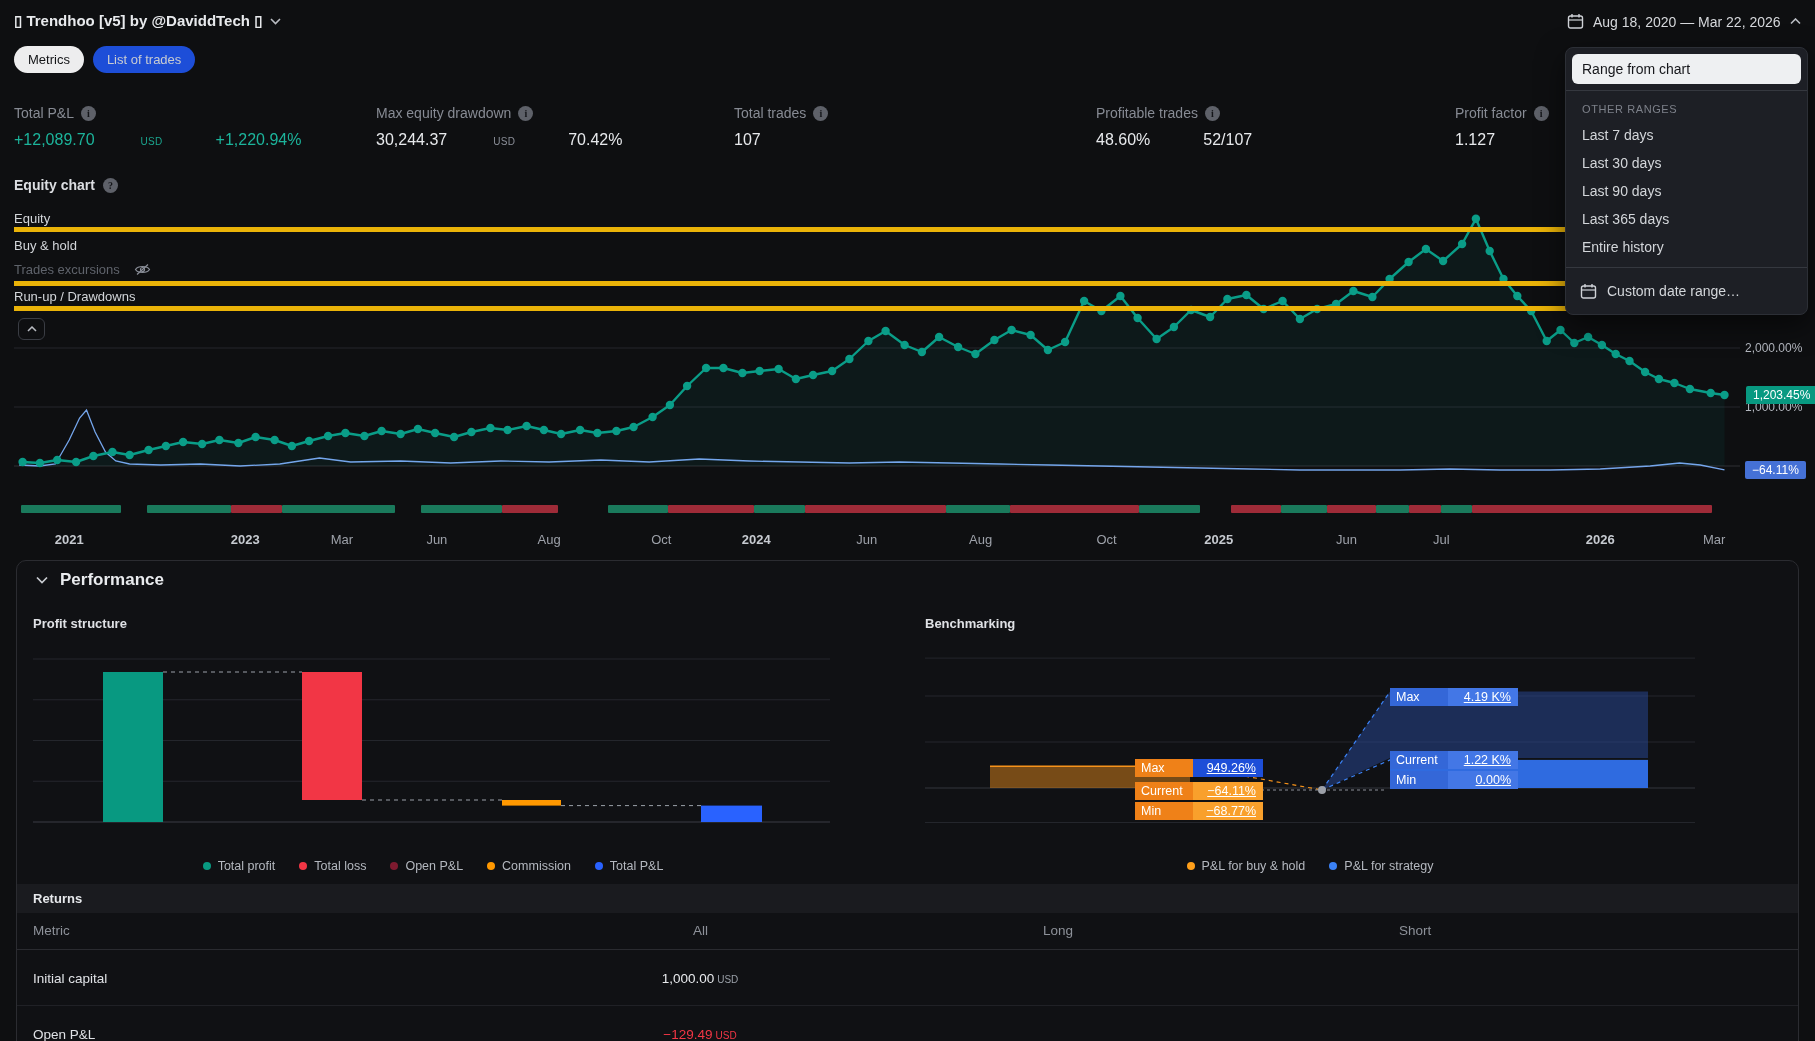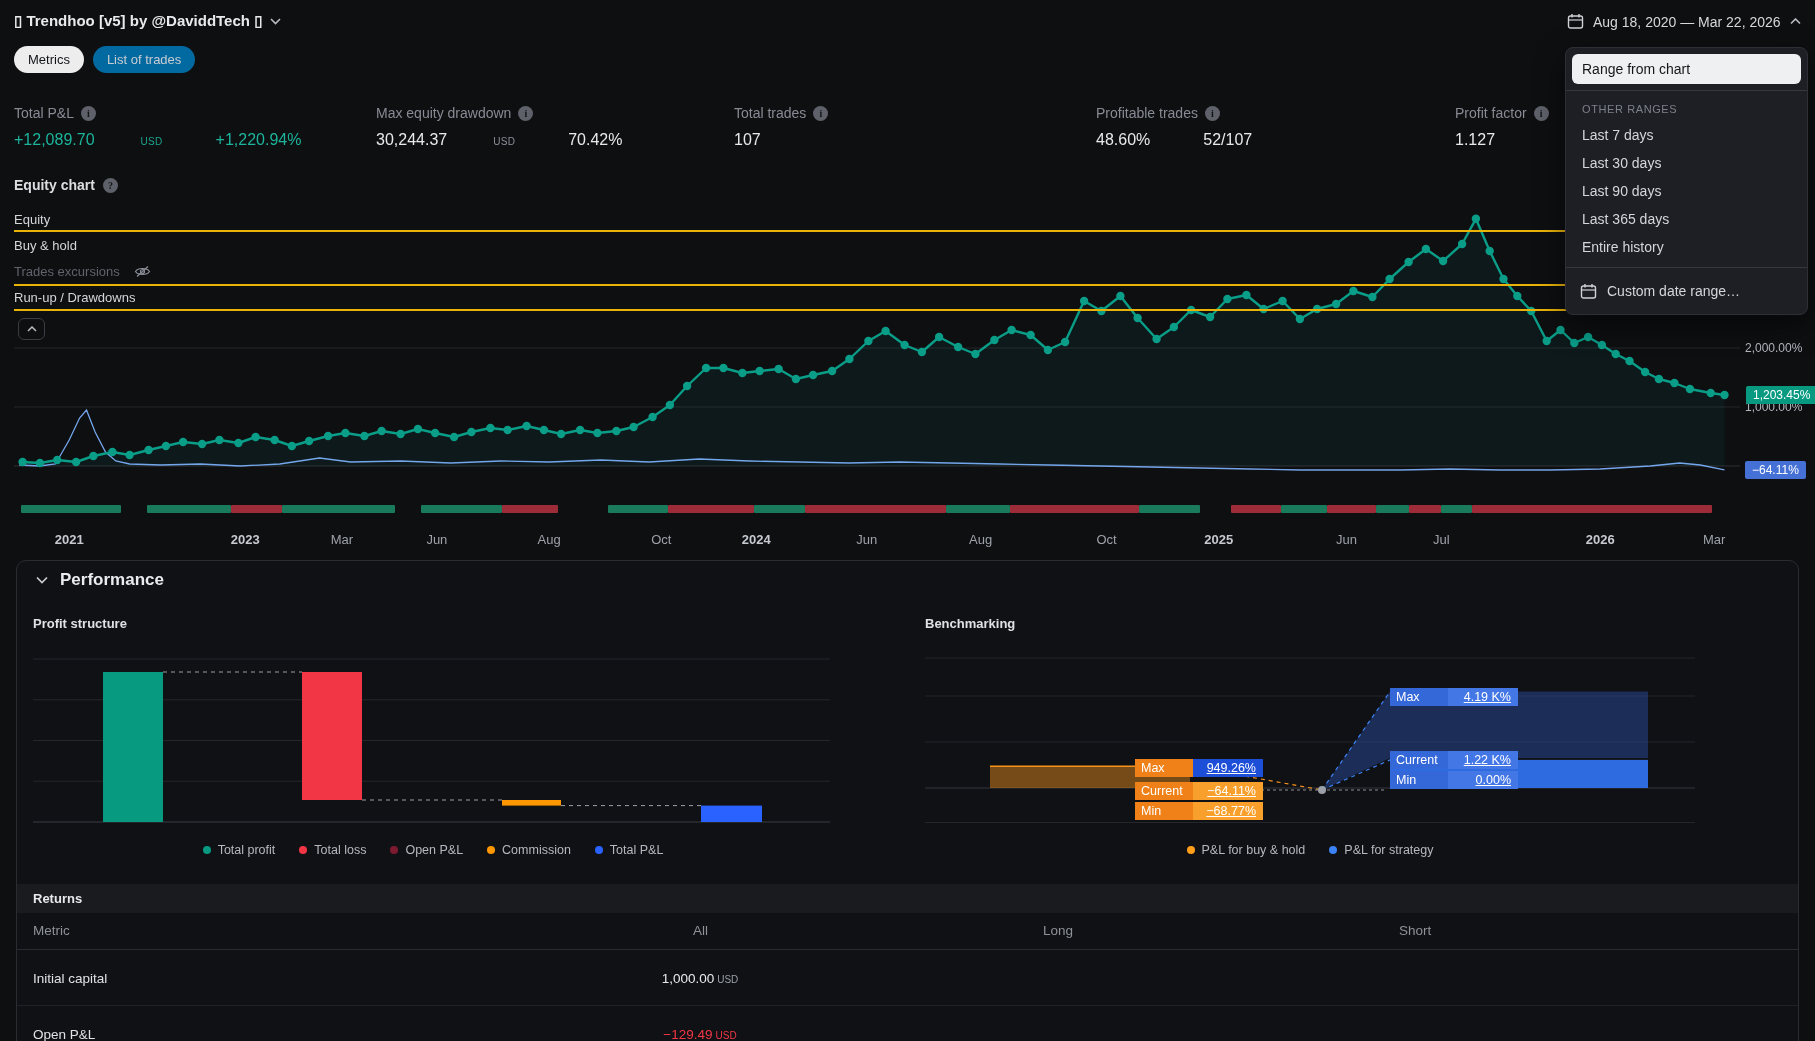--- a/index.html
+++ b/index.html
@@ -6,21 +6,21 @@
   html,body { background:#0b0c0e; }
   body { font-family:"Liberation Sans", sans-serif; }
   #app { position:relative; width:1815px; height:1041px; overflow:hidden; background:#0e0f11; color:#e7e9ec; }
 
   .abs { position:absolute; }
 
   
   .strategy-title { left:14px; top:12px; display:flex; align-items:center; gap:8px;
     font-size:15px; font-weight:bold; color:#e8eaed; cursor:pointer; }
   .tabs { left:14px; top:46px; display:flex; gap:9px; }
-  .pill { font-size:13px; padding:6px 14px; border-radius:15px; background:#0369a1; color:#c9ccd1; cursor:pointer; }
+  .pill { font-size:13px; padding:6px 14px; border-radius:15px; background:#1d4ed8; color:#c9ccd1; cursor:pointer; }
   .pill.active { background:#ededee; color:#121316; }
 
   .date-ctrl { top:13px; left:1567px; display:flex; align-items:center; gap:9px;
     font-size:14px; color:#d6d8dc; cursor:pointer; }
 
   
   .metric { top:105px; width:340px; }
   .metric .lbl { display:flex; align-items:center; gap:7px; font-size:14px; color:#878b94; }
   .metric .vals { margin-top:10px; display:flex; align-items:baseline;gap:43px; }
   .v { font-size:16px; color:#e7e9ec; }
@@ -31,21 +31,21 @@
 
   .icon-circle { display:inline-flex; align-items:center; justify-content:center;
     width:15px; height:15px; border-radius:50%; background:#5e6169; color:#131418;
     font-size:10px; font-weight:bold; font-family:"Liberation Serif", serif; }
 
   
   .eq-title { left:14px; top:177px; display:flex; align-items:center; gap:8px;
     font-size:14px; font-weight:bold; color:#dcdee2; }
   .eq-legend { left:14px; top:209px; width:1726px; z-index:5; }
   .eq-legend .row { display:flex; align-items:center; font-size:13px; color:#d3d6da; cursor:pointer; }
-  .eq-legend .row.b { border-bottom:2px solid #eab308; }
+  .eq-legend .row.b { border-bottom:5px solid #eab308; }
   .eq-legend .row.muted { color:#5f636b; }
   .eq-legend .row .eye { margin-left:14px; display:inline-flex; }
   .collapse-btn { left:18px; top:318px; width:27px; height:22px; border:1px solid #3a3d44; border-radius:6px;
     display:flex; align-items:center; justify-content:center; cursor:pointer; z-index:5; background:rgba(14,15,17,.4); }
 
   .axis-lbl { position:absolute; font-size:12px; color:#b4b8c0; white-space:nowrap; }
   .badge { position:absolute; font-size:12px; color:#fff; padding:2px 7px; border-radius:2px; white-space:nowrap; }
 
   .x-ticks { left:14px; top:532px; width:1726px; height:18px; }
   .x-ticks span { position:absolute; transform:translateX(-50%); font-size:13px; color:#9da1a9; white-space:nowrap; }
@@ -63,21 +63,21 @@
   .menu .it { height:28px; line-height:28px; padding-left:16px; font-size:14px; color:#d3d6da; cursor:pointer; }
   .menu .custom { display:flex; align-items:center; gap:10px; height:34px; padding-left:14px;
     font-size:14px; color:#d3d6da; cursor:pointer; }
 
   
   .card { left:16px; top:560px; width:1783px; height:520px; background:#101114;
     border:1px solid #2b2c31; border-radius:10px; z-index:1; }
   .perf-header { left:36px; top:570px; display:flex; align-items:center; gap:12px; z-index:2;
     font-size:17px; font-weight:bold; color:#e9ebee; cursor:pointer; }
   .chart-title { position:absolute; font-size:13px; font-weight:bold; color:#dfe1e5; z-index:2; }
-  .legend { position:absolute; display:flex; justify-content:center; gap:24px; z-index:2; }
+  .legend { position:absolute; display:flex; justify-content:center; gap:24px; z-index:2;margin-top:16px; }
   .legend .li { display:flex; align-items:center; gap:7px; font-size:12.5px; color:#b4b8bf; }
   .legend .dot { width:8px; height:8px; border-radius:50%; }
 
   .bdg-row { position:absolute; display:flex; z-index:3; font-size:12.5px; color:#fff; }
   .bdg-row .c1 { padding:2px 6px; }
   .bdg-row .c2 { padding:2px 7px; text-align:right;text-decoration:underline; }
 
   
   .ret-head { left:17px; top:884px; width:1781px; height:29px; background:#1a1b1f; z-index:2;
     font-size:13px; font-weight:bold; color:#e6e8eb; line-height:29px; padding-left:16px; }

